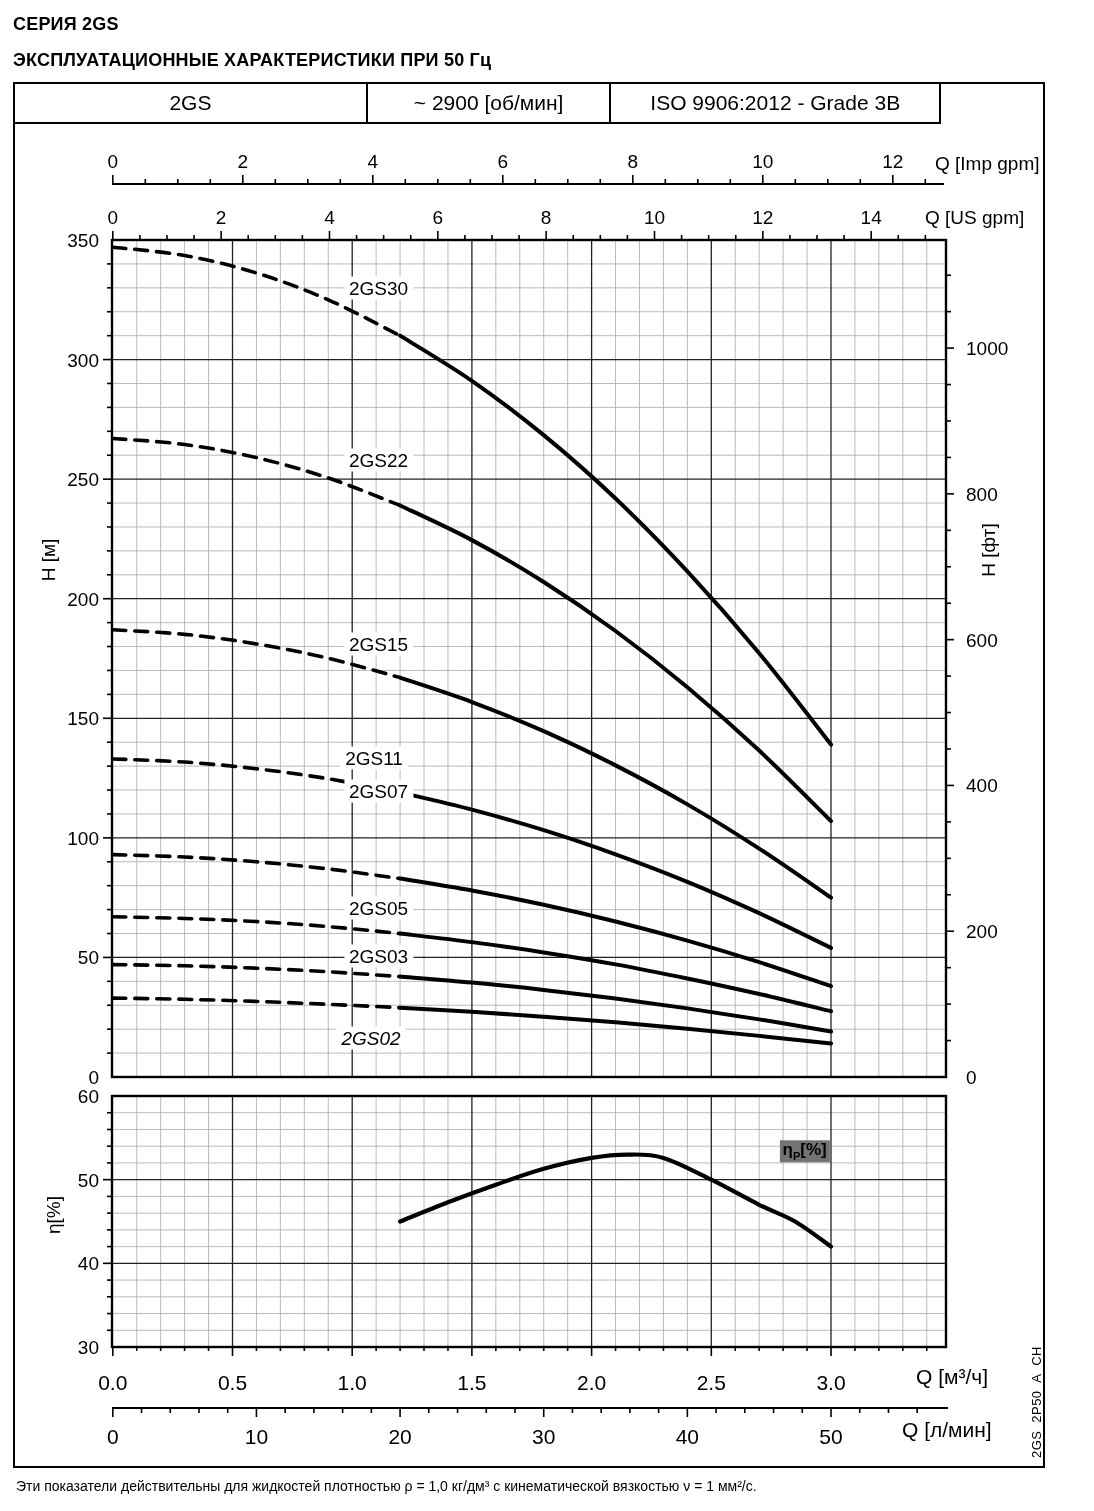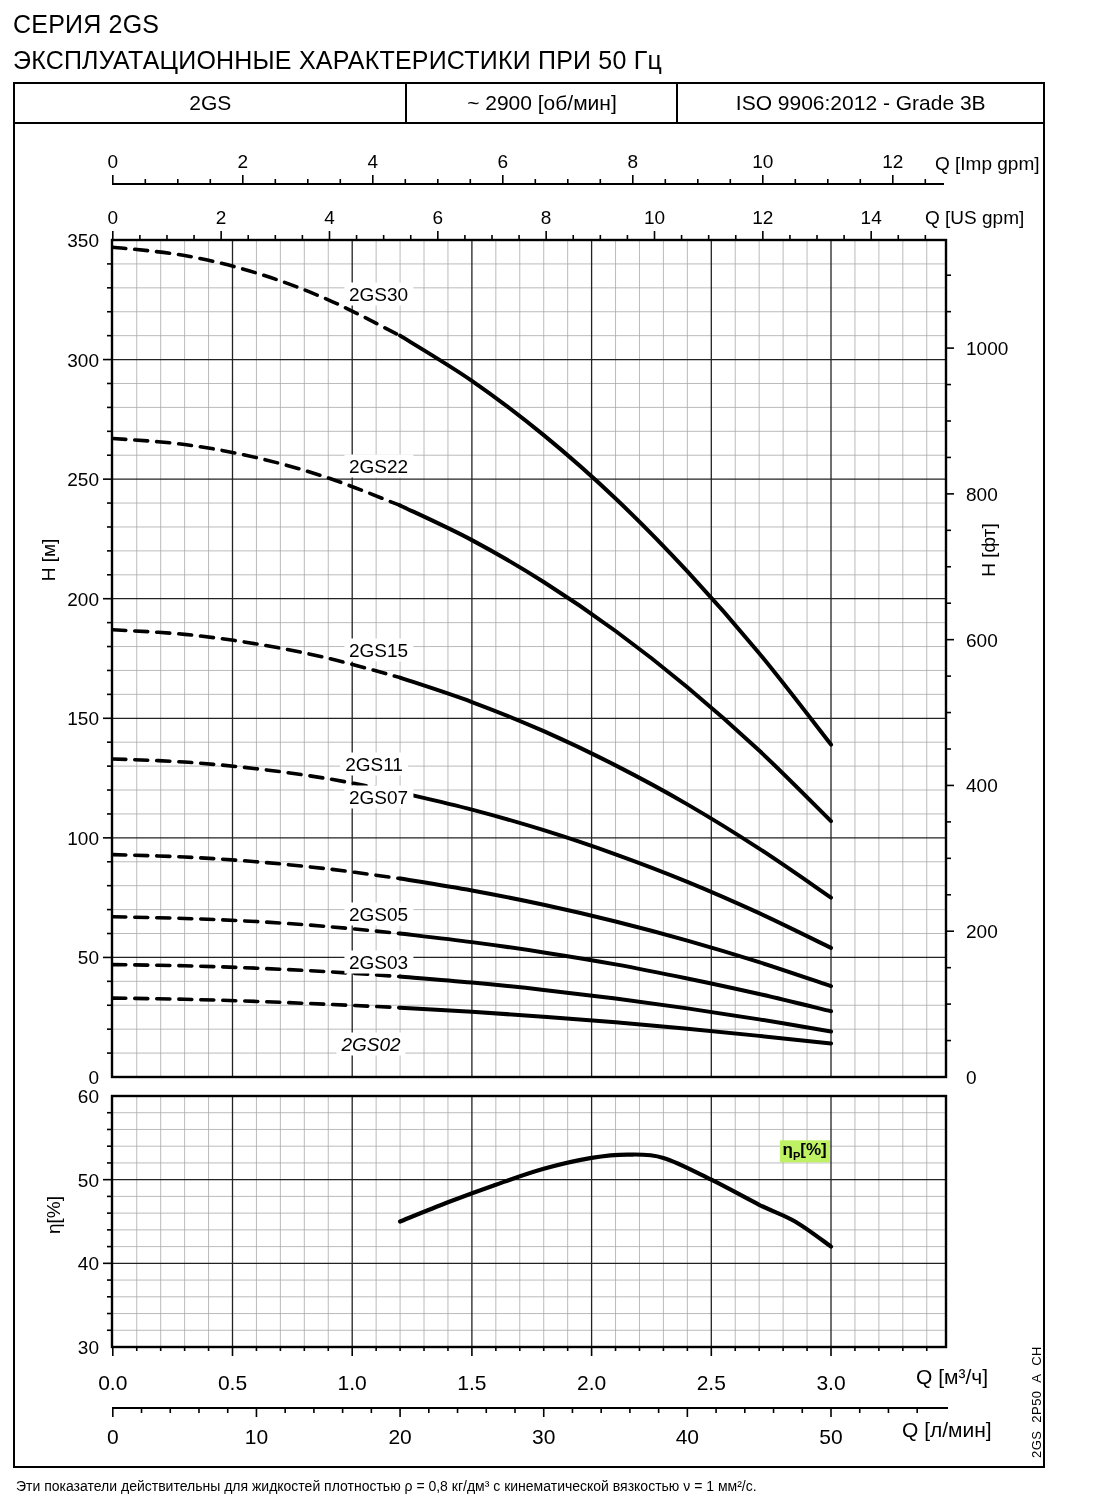--- a/index.html
+++ b/index.html
@@ -1,35 +1,35 @@
 <!DOCTYPE html>
 <html><head>
 <meta charset="utf-8">
 <style>
   html,body{margin:0;padding:0;background:#fff;}
   #page{position:relative;width:1094px;height:1511px;background:#fff;
         font-family:"Liberation Sans",sans-serif;color:#000;overflow:hidden;}
   .abs{position:absolute;}
-  #title-block{left:13px;top:6px;font-weight:normal;font-size:25px;line-height:36px;letter-spacing:.2px;}
+  #title-block{left:13px;top:6px;font-weight:bold;font-size:18px;line-height:36px;letter-spacing:.2px;}
   #frame{left:13px;top:82px;width:1032px;height:1386px;border:2px solid #000;box-sizing:border-box;}
-  #header-row{left:13px;top:82px;width:1032px;height:42px;border:2px solid #000;border-bottom:2px solid #000;
+  #header-row{left:13px;top:82px;width:928px;height:42px;border:2px solid #000;border-bottom:2px solid #000;
               box-sizing:border-box;display:flex;align-items:center;font-size:21px;}
   .hcell{height:100%;display:flex;align-items:center;justify-content:center;box-sizing:border-box;}
   .hcell1{width:392px;}
   .hcell2{width:272px;border-left:2px solid #000;}
   .hcell3{width:368px;border-left:2px solid #000;}
   #chart-svg{left:0;top:0;z-index:1;}
   .txt{z-index:3;}
   .curve-label{z-index:2;background:#fff;font-size:19px;padding:0 5px;line-height:23px;
-               transform:translate(-50%,-50%);white-space:nowrap;margin-top:6px;}
+               transform:translate(-50%,-50%);white-space:nowrap;}
   .rot{transform:translate(-50%,-50%) rotate(-90deg);white-space:nowrap;}
   #unit-imp,#unit-us{font-size:19px;}
   #unit-m3h,#unit-lmin{font-size:21px;}
   .yunit{font-size:19px;}
-  #eff-label{z-index:2;background:#bef264;font-weight:bold;font-size:17px;padding:0 3px;
+  #eff-label{z-index:2;background:#737373;font-weight:bold;font-size:17px;padding:0 3px;
              transform:translate(-50%,-50%);white-space:nowrap;}
   #eff-label sub{font-size:11px;}
   #footnote{left:16px;top:1478px;font-size:14px;}
   #side-code{left:1036px;top:1402px;font-size:13px;letter-spacing:.5px;}
 </style>
 </head>
 <body>
 
 <div id="page">
 
@@ -459,15 +459,15 @@
   <div class="abs curve-label" style="left: 378.534px; top: 460.011px;">2GS22</div>
   <div class="abs curve-label" style="left: 378.534px; top: 644.151px;">2GS15</div>
   <div class="abs curve-label" style="left: 374px; top: 757.744px;">2GS11</div>
   <div class="abs curve-label" style="left: 378.534px; top: 791px;">2GS07</div>
   <div class="abs curve-label" style="left: 378.534px; top: 908.404px;">2GS05</div>
   <div class="abs curve-label" style="left: 378.534px; top: 956.233px;">2GS03</div>
   <div class="abs curve-label" style="left: 371px; top: 1037.54px; font-style: italic;">2GS02</div>
 
   <div class="abs" id="eff-label" style="left: 804.666px; top: 1151.22px;"><span>η</span><sub>P</sub><span>[%]</span></div>
 
-  <div class="abs txt" id="footnote">Эти показатели действительны для жидкостей плотностью ρ = 0,8 кг/дм³ с кинематической вязкостью ν = 1 мм²/с.</div>
+  <div class="abs txt" id="footnote">Эти показатели действительны для жидкостей плотностью ρ = 1,0 кг/дм³ с кинематической вязкостью ν = 1 мм²/с.</div>
   <div class="abs txt rot" id="side-code">2GS_2P50_A_CH</div>
 </div>
 
 </body></html>

